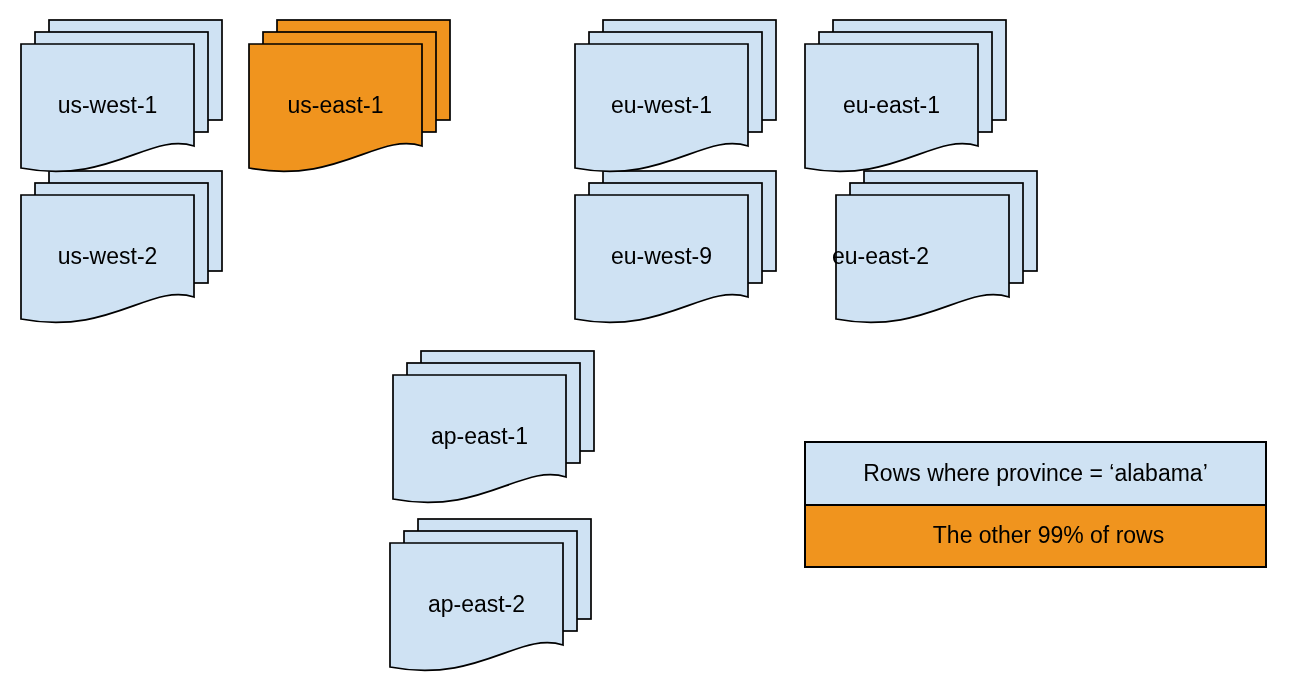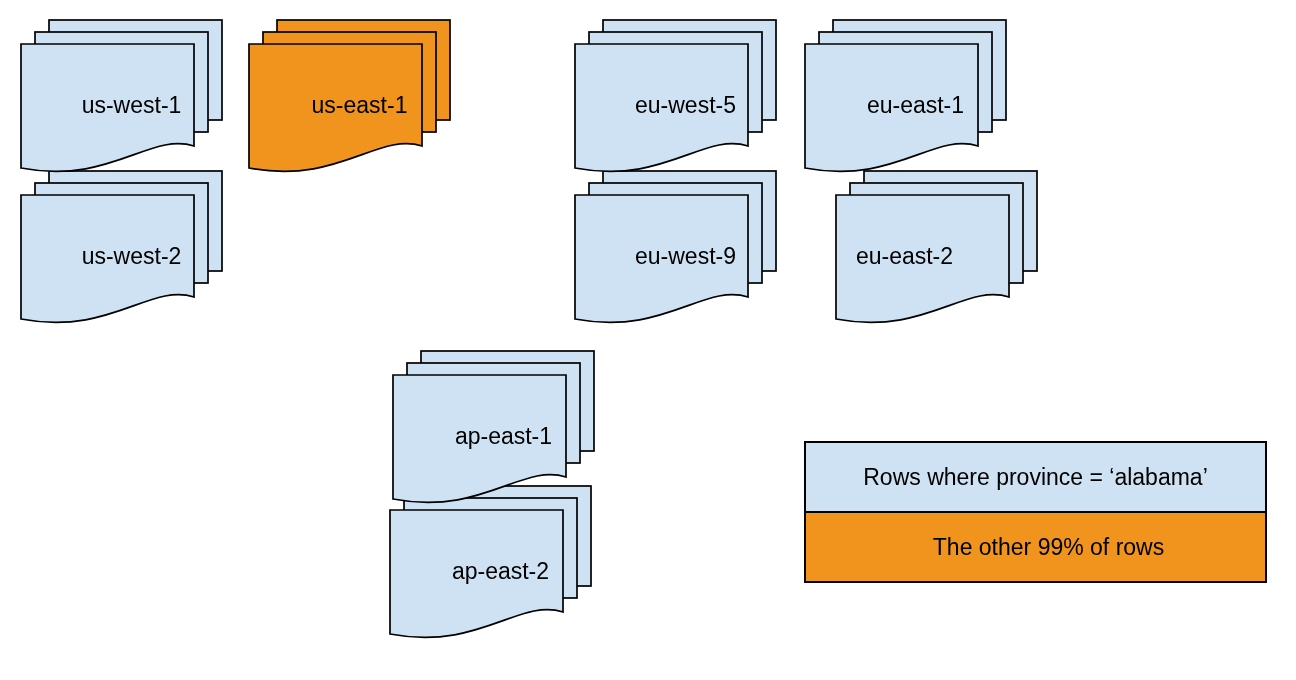--- a/index.html
+++ b/index.html
@@ -32,21 +32,20 @@
   .stack-label {
     position: absolute;
     left: 1px;
     top: 72px;
     width: 173px;
     text-align: center;
     font-size: 23px;
     line-height: 29px;
     color: #000000;
     white-space: nowrap;
-    margin-left: 24px;
   }
   .legend {
     position: absolute;
     box-sizing: border-box;
     border: 2px solid var(--stroke);
     display: flex;
     flex-direction: column;
   }
   .legend-row {
     flex: 1 1 0;
@@ -60,21 +59,21 @@
   .legend-row + .legend-row {
     border-top: 2px solid var(--stroke);
   }
   .legend-row.blue { background: var(--blue); }
   .legend-row.orange { background: var(--orange); padding-left: 26px; }
 </style>
 </head>
 <body>
 
 <div id="canvas">
-  <div class="legend" style="left: 804px; top: 441px; width: 463px; height: 142px;">
+  <div class="legend" style="left: 804px; top: 441px; width: 463px; height: 127px;">
     <div class="legend-row blue">
       <span>Rows where province = ‘alabama’</span>
     </div>
     <div class="legend-row orange">
       <span>The other 99% of rows</span>
     </div>
   </div>
 <div class="stack blue" style="left: 20px; top: 19px; z-index: 100;">
     <svg width="203" height="156" viewBox="0 0 203 156">
       <rect class="pg" x="29" y="1" width="173" height="100"></rect>
@@ -90,21 +89,21 @@
       <path class="pg" d="M1,25 H174 V127 C130,113 90,166 1,149 Z"></path>
     </svg>
     <div class="stack-label">us-east-1</div>
   </div>
     <div class="stack blue" style="left: 574px; top: 19px; z-index: 98;">
     <svg width="203" height="156" viewBox="0 0 203 156">
       <rect class="pg" x="29" y="1" width="173" height="100"></rect>
       <rect class="pg" x="15" y="13" width="173" height="100"></rect>
       <path class="pg" d="M1,25 H174 V127 C130,113 90,166 1,149 Z"></path>
     </svg>
-    <div class="stack-label">eu-west-5</div>
+    <div class="stack-label">eu-west-1</div>
   </div>
     <div class="stack blue" style="left: 804px; top: 19px; z-index: 97;">
     <svg width="203" height="156" viewBox="0 0 203 156">
       <rect class="pg" x="29" y="1" width="173" height="100"></rect>
       <rect class="pg" x="15" y="13" width="173" height="100"></rect>
       <path class="pg" d="M1,25 H174 V127 C130,113 90,166 1,149 Z"></path>
     </svg>
     <div class="stack-label">eu-east-1</div>
   </div>
     <div class="stack blue" style="left: 20px; top: 170px; z-index: 96;">
@@ -132,21 +131,21 @@
     <div class="stack-label">eu-east-2</div>
   </div>
     <div class="stack blue" style="left: 392px; top: 350px; z-index: 92;">
     <svg width="203" height="156" viewBox="0 0 203 156">
       <rect class="pg" x="29" y="1" width="173" height="100"></rect>
       <rect class="pg" x="15" y="13" width="173" height="100"></rect>
       <path class="pg" d="M1,25 H174 V127 C130,113 90,166 1,149 Z"></path>
     </svg>
     <div class="stack-label">ap-east-1</div>
   </div>
-    <div class="stack blue" style="left: 389px; top: 485px; z-index: 91;">
+    <div class="stack blue" style="left: 389px; top: 518px; z-index: 91;">
     <svg width="203" height="156" viewBox="0 0 203 156">
       <rect class="pg" x="29" y="1" width="173" height="100"></rect>
       <rect class="pg" x="15" y="13" width="173" height="100"></rect>
       <path class="pg" d="M1,25 H174 V127 C130,113 90,166 1,149 Z"></path>
     </svg>
     <div class="stack-label">ap-east-2</div>
   </div>
   </div>
 
 </body></html>

